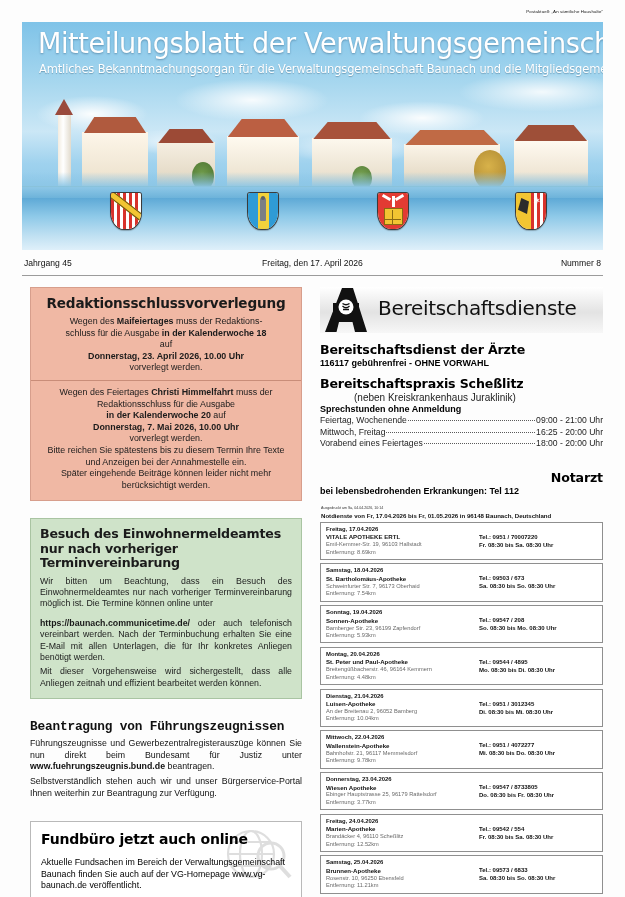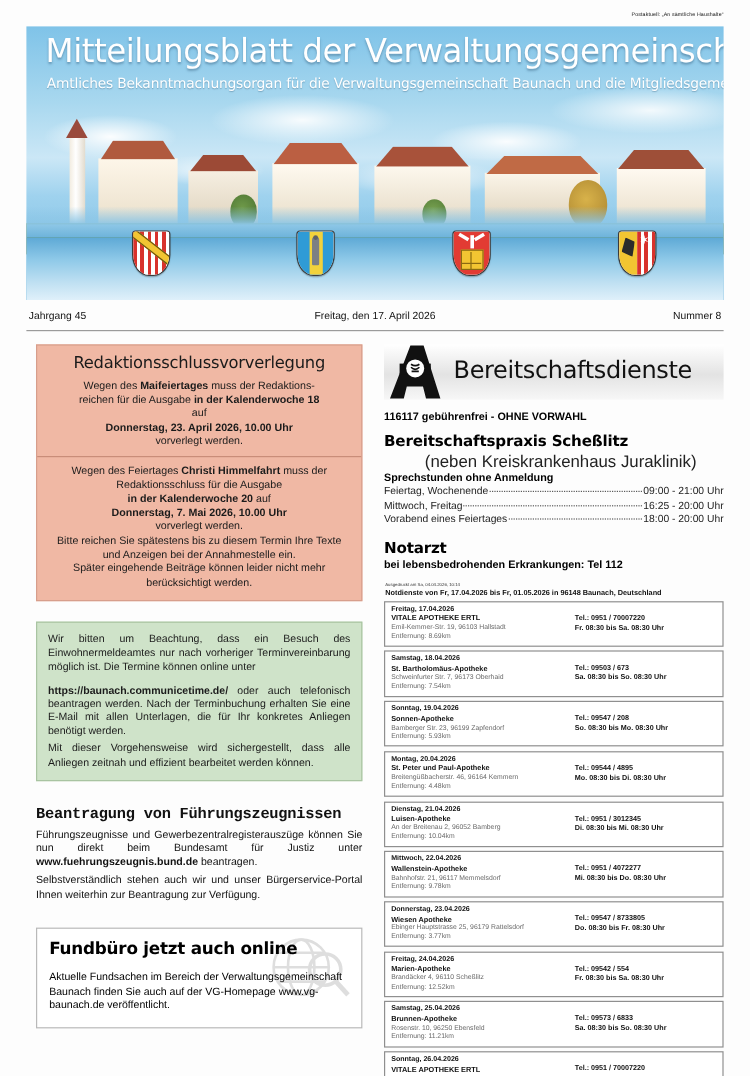--- a/index.html
+++ b/index.html
@@ -122,21 +122,21 @@
   .box-pink{
     background:#f0b8a4;
     border:0.8px solid #d79e8c;
     padding:7px 9px 9px 9px;
     text-align:center;
     color:#1b1b1b;
   }
   .box-pink h2{
     margin:0 0 5px 0;
     font-family:"DejaVu Sans", sans-serif;
-    font-weight:400;font-size:13.6px;letter-spacing:-.2px;
+    font-weight:700;font-size:13.6px;letter-spacing:-.2px;
   }
   .box-pink p{margin:0;font-size:8.9px;line-height:11.6px;}
   .pink-rule{
     border:0;border-top:0.8px solid #c98d79;
     margin:6px -9px 6px -9px;
   }
 
   
   .box-green{
     margin-top:17px;
@@ -194,21 +194,21 @@
   .svc-head .ttl{
     position:absolute;left:58px;top:9px;
     font-family:"DejaVu Sans", sans-serif;
     font-size:20px;letter-spacing:-.3px;color:#111;
   }
   .svc-h3{
     font-family:"DejaVu Sans", sans-serif;
     font-size:12.6px;margin:0;letter-spacing:-.15px;
   }
   .svc-b{font-weight:700;font-size:9px;margin:1px 0 0 0;}
-  .svc-note{font-size:14px;margin:1px 0 0 0;color:#222;padding-left:34px;}
+  .svc-note{font-size:10px;margin:1px 0 0 0;color:#222;padding-left:34px;}
   .dotrow{
     font-size:8.6px;line-height:11.6px;
     display:flex;align-items:baseline;white-space:nowrap;color:#222;
   }
   .dotrow .lab{flex:0 0 auto;}
   .dotrow .dots{
     flex:1 1 auto;overflow:hidden;margin:0 1px;
     border-bottom:1px dotted #5a5a5a;transform:translateY(-2px);
   }
   .dotrow .val{flex:0 0 auto;}
@@ -322,41 +322,42 @@
     <span class="c">Freitag, den 17. April 2026</span>
     <span class="r">Nummer 8</span>
   </div>
 
   <div class="col-left">
 
     <div class="box-pink">
       <h2>Redaktionsschlussvorverlegung</h2>
       <p>
         <span>Wegen des </span><b>Maifeiertages</b><span> muss der Redaktions-</span><br>
-        <span>reichen für die Ausgabe </span><b>in der Kalenderwoche 18</b><br>
+        <span>schluss für die Ausgabe </span><b>in der Kalenderwoche 18</b><br>
         <span>auf</span><br>
         <b>Donnerstag, 23. April 2026, 10.00 Uhr</b><br>
         <span>vorverlegt werden.</span>
       </p>
       <hr class="pink-rule">
       <p>
         <span>Wegen des Feiertages </span><b>Christi Himmelfahrt</b><span> muss der</span><br>
         <span>Redaktionsschluss für die Ausgabe</span><br>
         <b>in der Kalenderwoche 20</b><span> auf</span><br>
         <b>Donnerstag, 7. Mai 2026, 10.00 Uhr</b><br>
         <span>vorverlegt werden.</span><br>
         <span>Bitte reichen Sie spätestens bis zu diesem Termin Ihre Texte und Anzeigen bei der Annahmestelle ein.</span><br>
         <span>Später eingehende Beiträge können leider nicht mehr berücksichtigt werden.</span>
       </p>
     </div>
 
     <div class="box-green">
+      <h2>Besuch des Einwohnermeldeamtes nur nach vorheriger Terminvereinbarung</h2>
       <p>Wir bitten um Beachtung, dass ein Besuch des Einwohnermeldeamtes nur nach vorheriger Terminvereinbarung möglich ist. Die Termine können online unter</p>
       <p>
-        <b>https://baunach.communicetime.de/</b><span> oder auch telefonisch beantragen werden. Nach der Terminbuchung erhalten Sie eine E-Mail mit allen Unterlagen, die für Ihr konkretes Anliegen benötigt werden.</span>
+        <b>https://baunach.communicetime.de/</b><span> oder auch telefonisch vereinbart werden. Nach der Terminbuchung erhalten Sie eine E-Mail mit allen Unterlagen, die für Ihr konkretes Anliegen benötigt werden.</span>
       </p>
       <p style="margin-top:3px;">Mit dieser Vorgehensweise wird sichergestellt, dass alle Anliegen zeitnah und effizient bearbeitet werden können.</p>
     </div>
 
     <div class="article">
       <h2>Beantragung von Führungszeugnissen</h2>
       <p>
         <span>Führungszeugnisse und Gewerbezentralregisterauszüge können Sie nun direkt beim Bundesamt für Justiz unter </span><b>www.fuehrungszeugnis.bund.de</b><span> beantragen.</span>
       </p>
       <p>Selbstverständlich stehen auch wir und unser Bürgerservice-Portal Ihnen weiterhin zur Beantragung zur Verfügung.</p>
@@ -385,20 +386,21 @@
       <svg class="apo" viewBox="0 0 50 50">
         <path d="M20 3 L31 3 L45 47 L33 47 L30.5 37 L17 37 L14.5 47 L3 47 Z" fill="#111"></path>
         <rect x="11" y="18" width="26" height="9" fill="#111"></rect>
         <circle cx="24" cy="22" r="7.5" fill="#fff"></circle>
         <path d="M20.5 18.5 q3.5 2.4 7 0 M21 24.5 h6" stroke="#111" stroke-width="1.4" fill="none"></path>
         <path d="M20.5 21 q3.5 3.5 7 0" stroke="#111" stroke-width="1.3" fill="none"></path>
       </svg>
       <div class="ttl">Bereitschaftsdienste</div>
     </div>
 
+    <h3 class="svc-h3">Bereitschaftsdienst der Ärzte</h3>
     <p class="svc-b">116117 gebührenfrei - OHNE VORWAHL</p>
 
     <h3 class="svc-h3" style="margin-top:8px;">Bereitschaftspraxis Scheßlitz</h3>
     <p class="svc-note">(neben Kreiskrankenhaus Juraklinik)</p>
     <p class="svc-b">Sprechstunden ohne Anmeldung</p>
 
     <div style="margin-top:1px;">
       <div class="dotrow">
         <span class="lab">Feiertag, Wochenende</span>
         <span class="dots"></span>
@@ -409,21 +411,21 @@
         <span class="dots"></span>
         <span class="val">16:25 - 20:00 Uhr</span>
       </div>
       <div class="dotrow">
         <span class="lab">Vorabend eines Feiertages</span>
         <span class="dots"></span>
         <span class="val">18:00 - 20:00 Uhr</span>
       </div>
     </div>
 
-    <h3 class="svc-h3" style="margin-top:10px;">Notarzt</h3>
+    <h3 class="svc-h3" style="margin-top:20px;text-align:right;">Notarzt</h3>
     <p class="svc-b">bei lebensbedrohenden Erkrankungen: Tel 112</p>
 
     <div class="pharm">
       <div class="pharm-printed">Ausgedruckt am Sa, 04.04.2026, 10:14</div>
       <div class="pharm-range">Notdienste von Fr, 17.04.2026 bis Fr, 01.05.2026 in 96148 Baunach, Deutschland</div>
       <div id="pharm-list">
   <div class="pharm-item">
     <div class="pi-date">Freitag, 17.04.2026</div>
     <div class="pi-name">VITALE APOTHEKE ERTL</div>
     <div class="pi-addr">Emil-Kemmer-Str. 19, 96103 Hallstadt</div>

